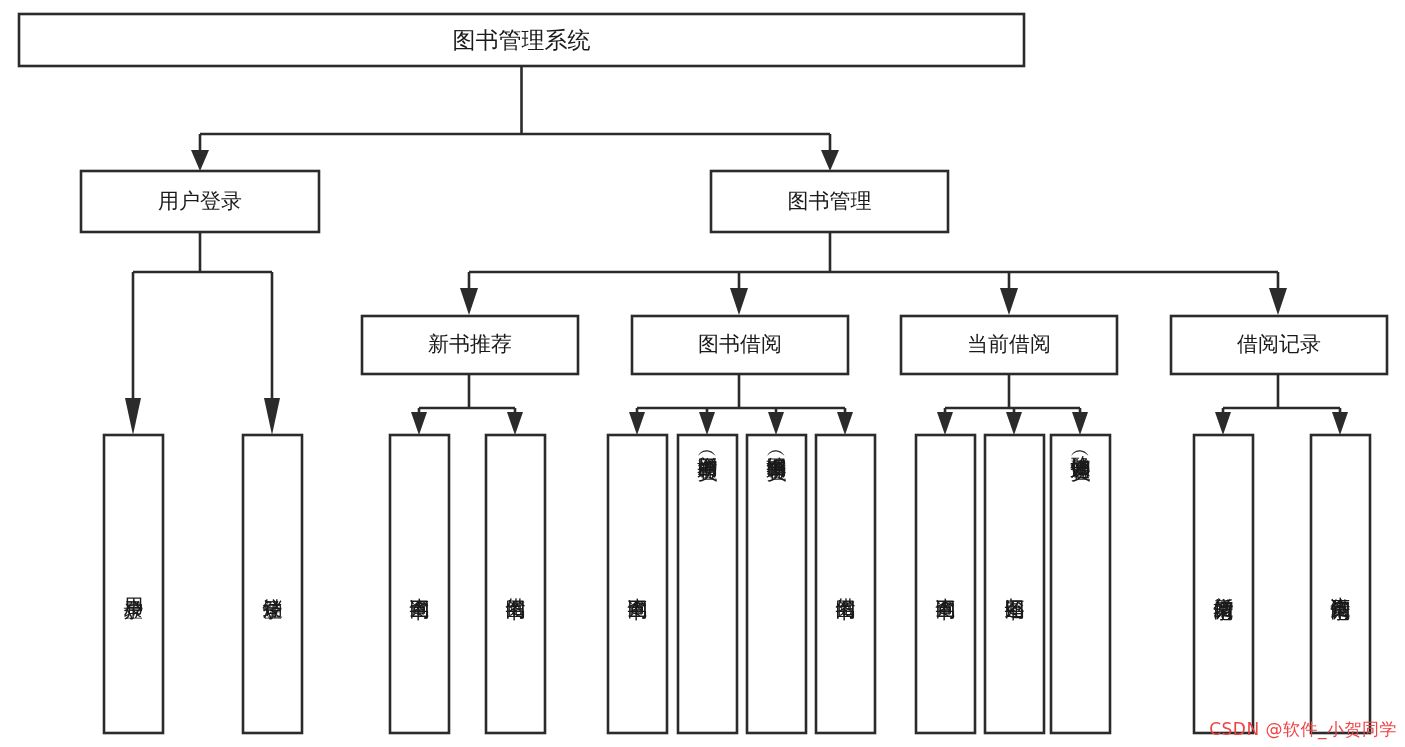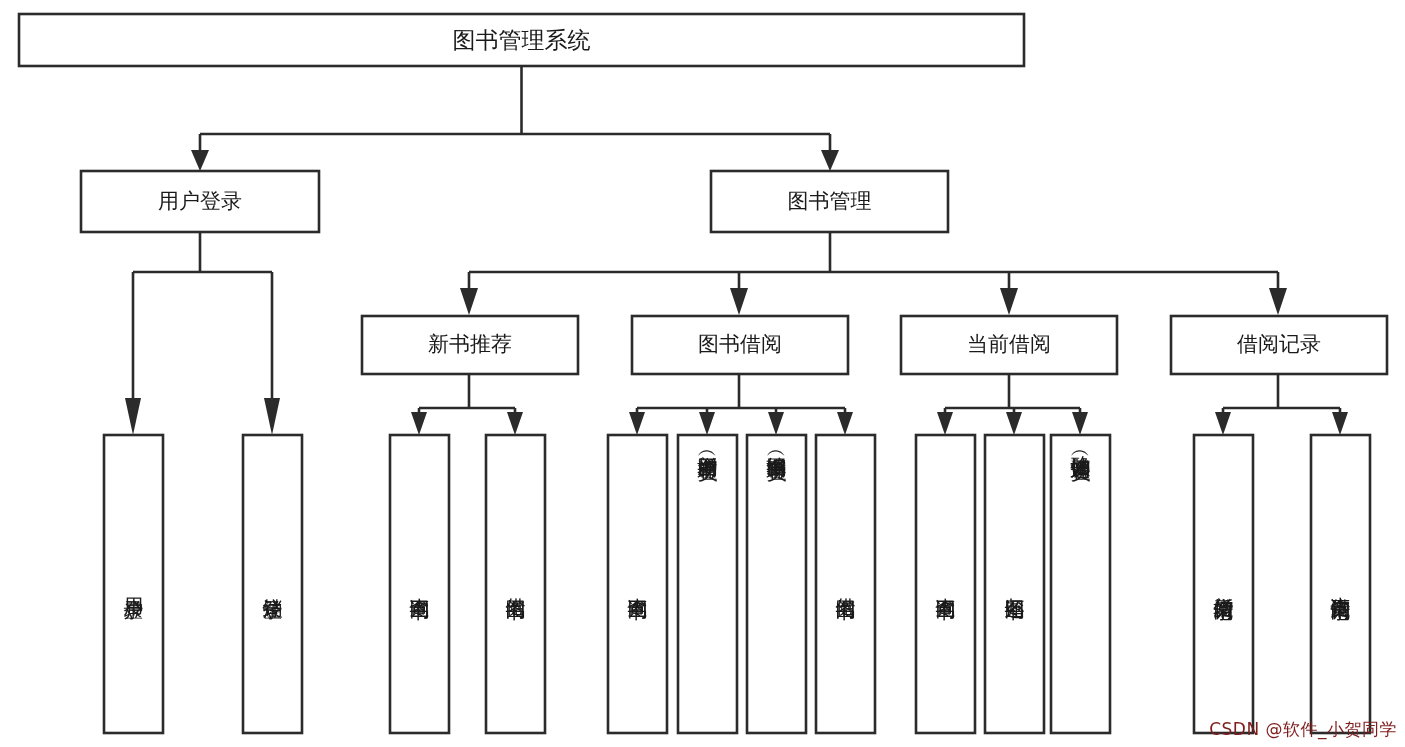--- a/index.html
+++ b/index.html
@@ -68,21 +68,21 @@
   }
   .vert-label.top-align {
     justify-content: flex-start;
   }
   .watermark {
     position: absolute;
     right: 8px;
     bottom: 6px;
     font-family: "DejaVu Sans", "Liberation Sans", sans-serif;
     font-size: 17px;
-    color: #7f1d1d;
+    color: #ef4444;
     letter-spacing: 0.5px;
     white-space: nowrap;
   }
 </style>
 </head>
 <body>
 
 <div id="diagram-root">
 
   <svg id="flow" viewBox="0 0 1405 747">

